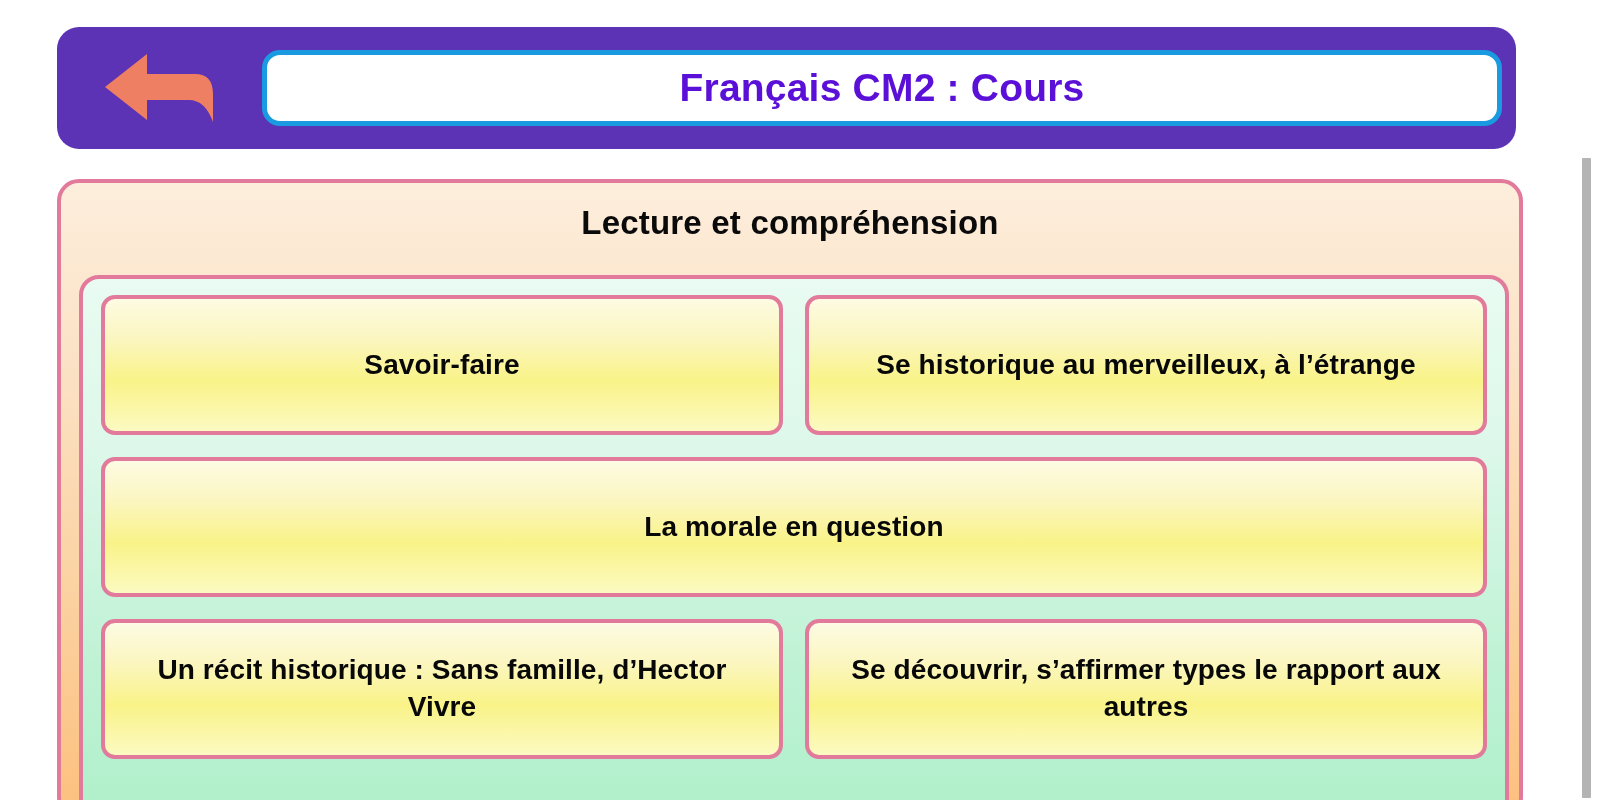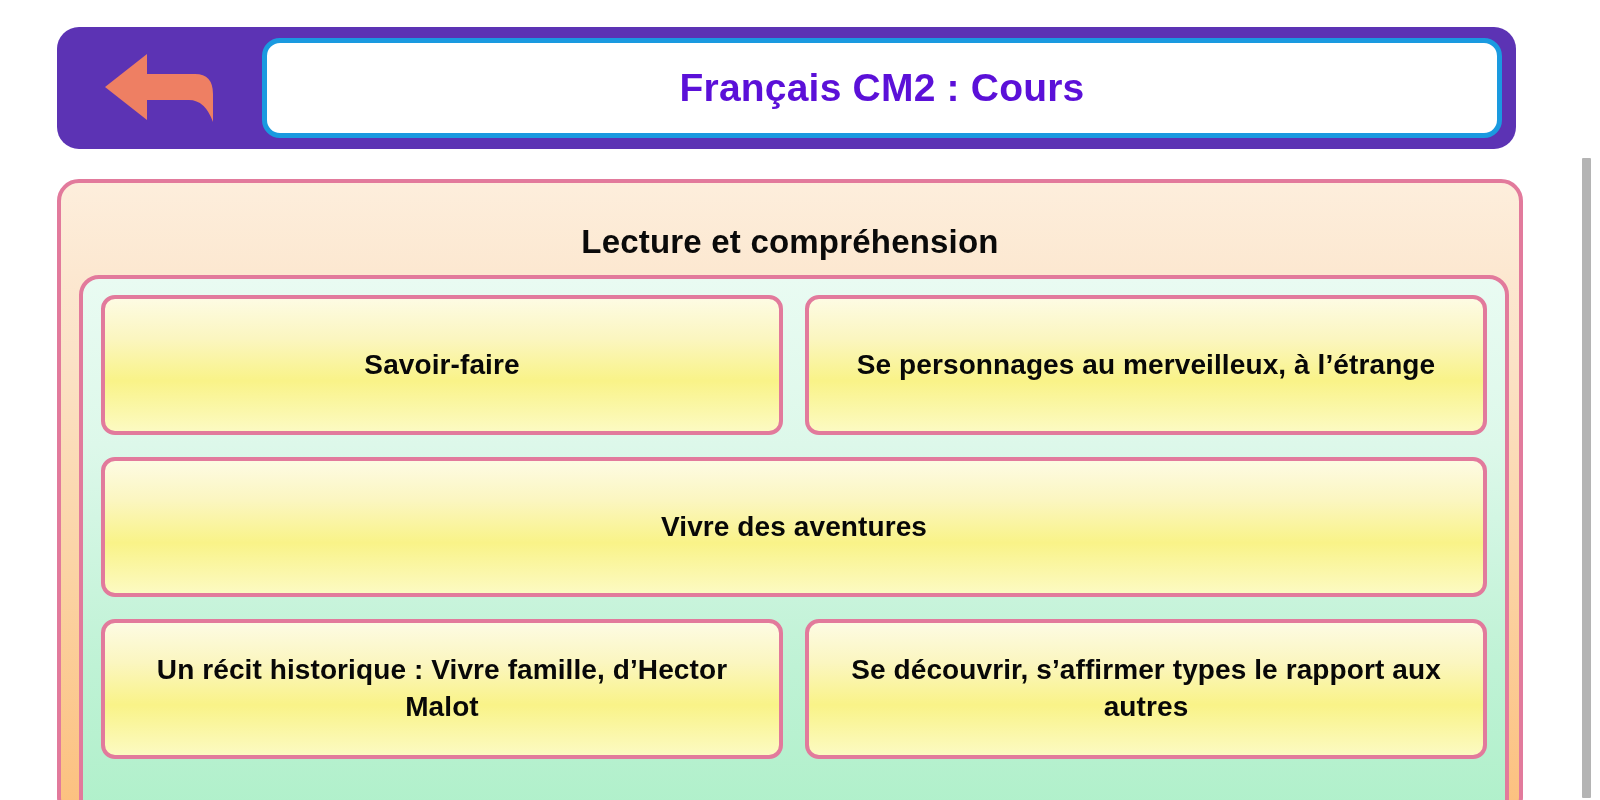--- a/index.html
+++ b/index.html
@@ -40,21 +40,21 @@
     justify-content: center;
     flex: 0 0 auto;
     cursor: pointer;
   }
 
   .back-arrow-svg { display: block; }
 
   .title-box {
     flex: 1 1 auto;
     margin-right: 14px;
-    height: 100px;
+    height: 76px;
     background: #ffffff;
     border: 5px solid #1a9ae0;
     border-radius: 18px;
     display: flex;
     align-items: center;
     justify-content: center;
   }
 
   .title-text {
     color: #5b10d8;
@@ -79,21 +79,21 @@
                 #fbd3a4 62%,
                 #fcc07e 100%);
     overflow: hidden;
   }
 
   .section-title {
     text-align: center;
     color: #0a0a0a;
     font-size: 33px;
     font-weight: bold;
-    padding-top: 40px;
+    padding-top: 21px;
     padding-bottom: 12px;
     letter-spacing: 0.2px;
   }
 
   
   .inner-panel {
     position: absolute;
     left: 18px;
     top: 92px;
     width: 1430px;
@@ -184,33 +184,33 @@
 
     <div class="section-title">Lecture et compréhension</div>
 
     <div class="inner-panel">
 
       <div class="card-row">
         <div class="card">
           <span class="card-label">Savoir-faire</span>
         </div>
         <div class="card">
-          <span class="card-label">Se personnages au merveilleux, à l’étrange</span>
+          <span class="card-label">Se historique au merveilleux, à l’étrange</span>
         </div>
       </div>
 
       <div class="card-row">
         <div class="card">
-          <span class="card-label">Vivre des aventures</span>
+          <span class="card-label">La morale en question</span>
         </div>
       </div>
 
       <div class="card-row">
         <div class="card">
-          <span class="card-label">Un récit historique : Vivre famille, d’Hector Malot</span>
+          <span class="card-label">Un récit historique : Sans famille, d’Hector Vivre</span>
         </div>
         <div class="card">
           <span class="card-label">Se découvrir, s’affirmer types le rapport aux autres</span>
         </div>
       </div>
 
     </div>
   </div>
 
   <div class="scrollbar-track"></div>

